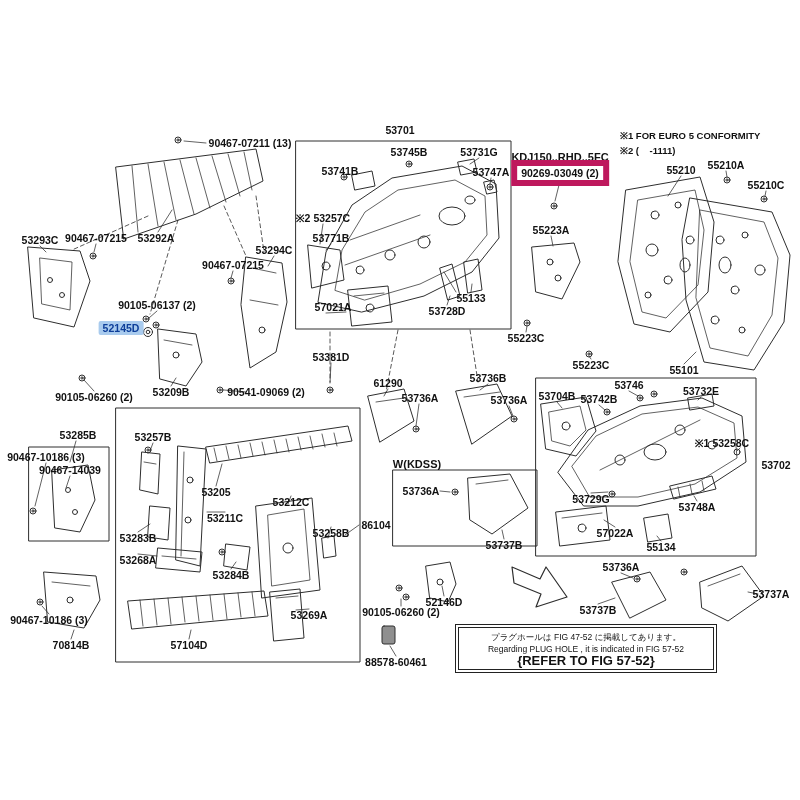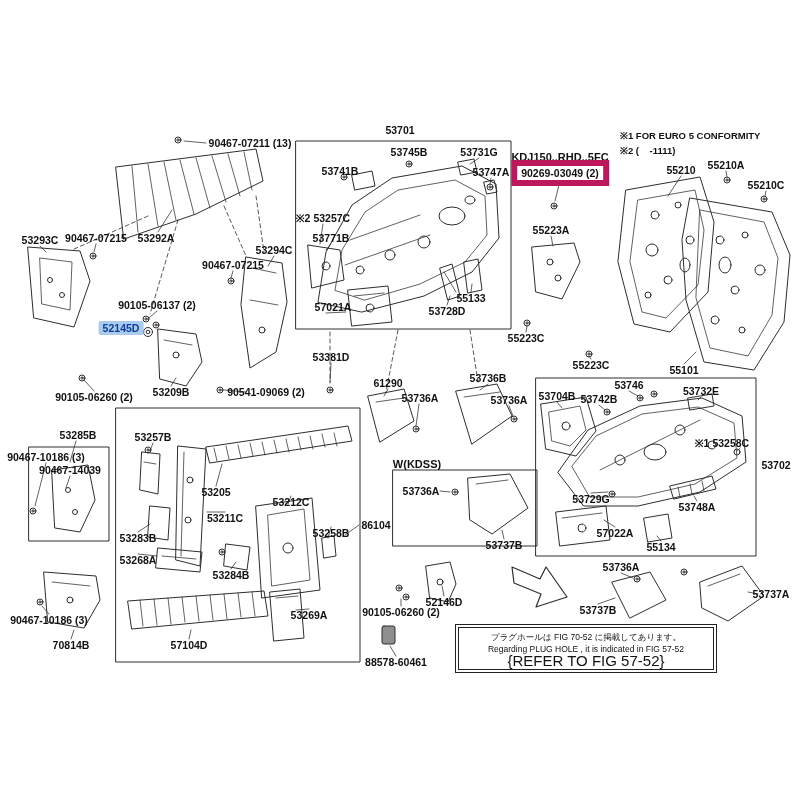--- a/index.html
+++ b/index.html
@@ -15,21 +15,21 @@
   .lbl{position:absolute;transform:translate(-50%,-50%);font-size:10.5px;font-weight:bold;
        white-space:nowrap;color:#111;z-index:3;}
   .lbl.sm{font-size:11px;}
   .lbl.hl{background:#a9cbee;color:#0d3e99;padding:1px 4px;border-radius:2px;}
   .lbl.boxed{border:6px solid #be185d;background:#fff;padding:1px 4px;}
   .note{position:absolute;font-size:9.5px;font-weight:bold;white-space:pre;z-index:3;}
   .note-box{position:absolute;left:455px;top:624px;width:256px;border:1.5px solid #222;
             background:#fff;padding:2px;z-index:3;}
   .note-box-inner{border:1px solid #222;padding:3px 4px 2px;text-align:center;}
   .nb1,.nb2{font-size:8.5px;line-height:12px;}
-  .nb3{font-size:15px;font-weight:normal;line-height:12px;}
+  .nb3{font-size:13px;font-weight:bold;line-height:12px;}
   .doc-num{position:absolute;left:752px;top:662px;font-size:10.5px;font-weight:bold;z-index:3;margin-left:48px;}
 </style>
 </head>
 <body>
 
 <div class="stage">
 
   <svg class="art" width="800" height="800" viewBox="0 0 800 800">
     <defs>
       <g id="bolt-sym">
@@ -405,20 +405,20 @@
       <div class="lbl" style="left: 401px; top: 612px;">90105-06260 (2)</div>
       <div class="lbl" style="left: 444px; top: 602px;">52146D</div>
       <div class="lbl" style="left: 396px; top: 662px;">88578-60461</div>
     </div>
 
   <div class="note" style="left:620px;top:129px">※1 FOR EURO 5 CONFORMITY</div>
   <div class="note" style="left:620px;top:144px">※2 (    -1111)</div>
 
   <div class="note-box">
     <div class="note-box-inner">
-      <div class="nb1">プラグホールは FIG 70-52 に掲載してあります。</div>
+      <div class="nb1">プラグホールは FIG 47-52 に掲載してあります。</div>
       <div class="nb2">Regarding  PLUG HOLE , it is indicated in FIG 57-52</div>
       <div class="nb3">{REFER TO FIG 57-52}</div>
     </div>
   </div>
 
   <div class="doc-num">533096I</div>
 </div>
 
 </body></html>

